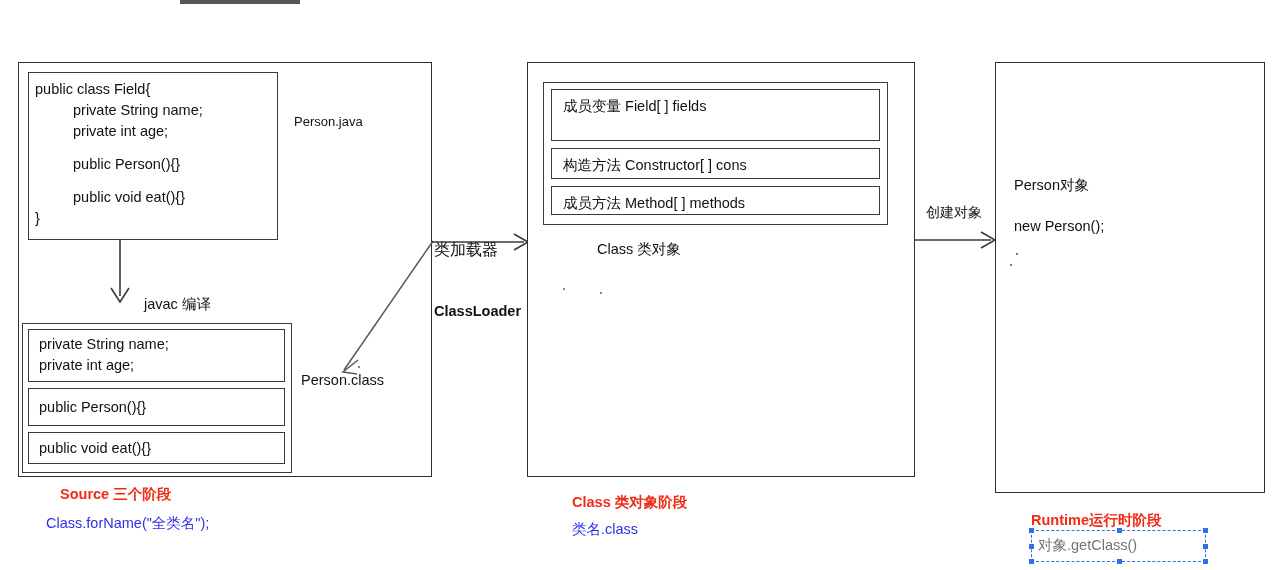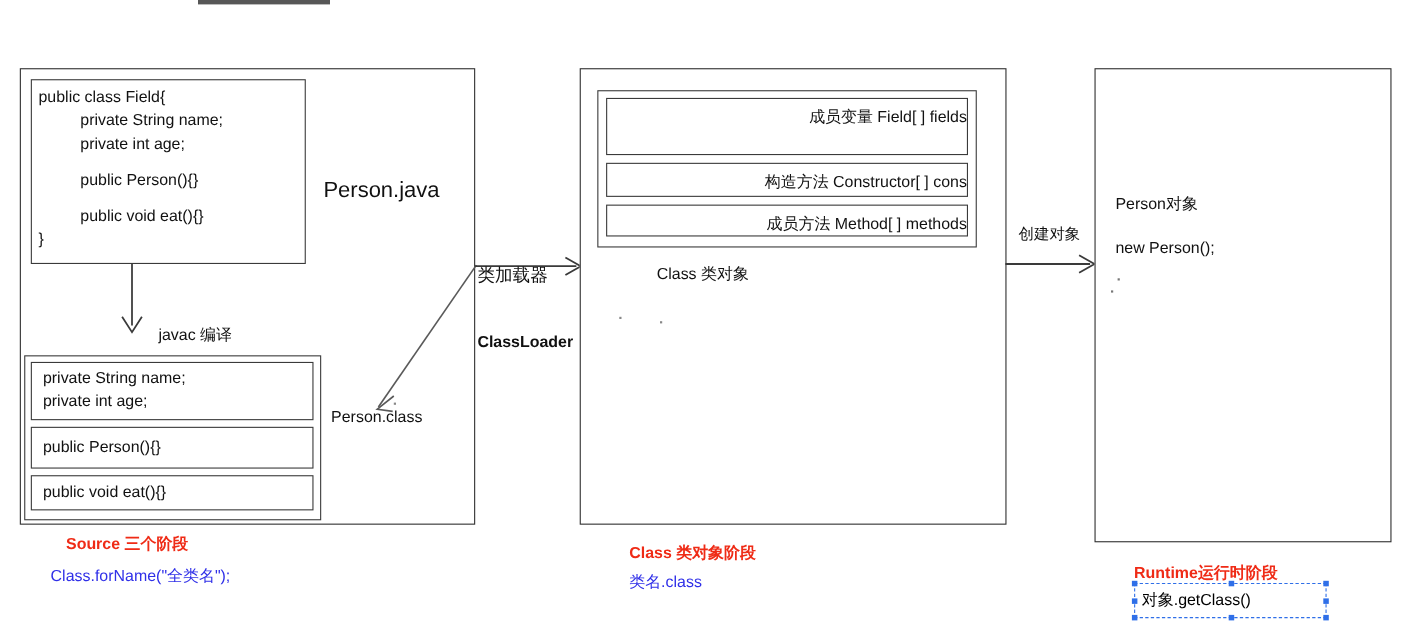--- a/index.html
+++ b/index.html
@@ -28,21 +28,21 @@
   
   .codebox{
     left:28px;top:72px;width:250px;height:168px;
     border:1.5px solid #3a3a3a;background:#fff;box-sizing:border-box;
     font-size:14.5px;line-height:21px;padding:6px 0 0 6px;
   }
   .codebox .ln{white-space:pre;}
   .indent{padding-left:38px;}
   .gap{height:12px;}
 
-  .label-personjava{left:294px;top:114px;font-size:20px;margin-top:48px;}
+  .label-personjava{left:294px;top:114px;font-size:13px;}
 
   
   .label-javac{left:144px;top:263px;font-size:14.5px;margin-top:32px;}
 
   
   .classwrap{
     left:22px;top:323px;width:270px;height:150px;
     border:1.5px solid #3a3a3a;background:#fff;box-sizing:border-box;
     padding:5px 6px 5px 5px;
   }
@@ -55,21 +55,20 @@
   .cbox.b2{height:38px;padding-top:8px;}
   .cbox.b3{height:32px;padding-top:5px;margin-bottom:0;}
 
   .label-personclass{left:301px;top:372px;font-size:14.5px;}
 
   
   .mwrap{
     left:543px;top:82px;width:345px;height:143px;
     border:1.5px solid #3a3a3a;background:#fff;box-sizing:border-box;
     padding:6px 7px;
-    text-align:right;
   }
   .mbox{
     border:1.5px solid #3a3a3a;background:#fff;box-sizing:border-box;
     font-size:14.5px;padding:7px 0 0 11px;margin-bottom:7px;
   }
   .mbox.m1{height:52px;}
   .mbox.m2{height:31px;}
   .mbox.m3{height:29px;margin-bottom:0;}
 
   .label-classobj{left:597px;top:240px;font-size:14.5px;}
@@ -95,21 +94,21 @@
   #cap-class{left:572px;top:493px;}
   #cap-class-api{left:572px;top:520px;}
   #cap-runtime{left:1031px;top:511px;}
 
   
   .selbox{
     left:1031px;top:530px;width:175px;height:32px;
     border:1.5px dashed #2f6fe8;box-sizing:border-box;
   }
   .selbox .txt{
-    position:absolute;left:6px;top:5px;color:#000000;font-size:14.5px;white-space:nowrap;
+    position:absolute;left:6px;top:5px;color:#737373;font-size:14.5px;white-space:nowrap;
   }
   .handle{position:absolute;width:5px;height:5px;background:#2f6fe8;}
   .h-tl{left:-3px;top:-3px;} .h-tm{left:50%;margin-left:-2px;top:-3px;}
   .h-tr{right:-3px;top:-3px;} .h-ml{left:-3px;top:50%;margin-top:-2px;}
   .h-mr{right:-3px;top:50%;margin-top:-2px;} .h-bl{left:-3px;bottom:-3px;}
   .h-bm{left:50%;margin-left:-2px;bottom:-3px;} .h-br{right:-3px;bottom:-3px;}
 </style>
 </head>
 <body>
 

